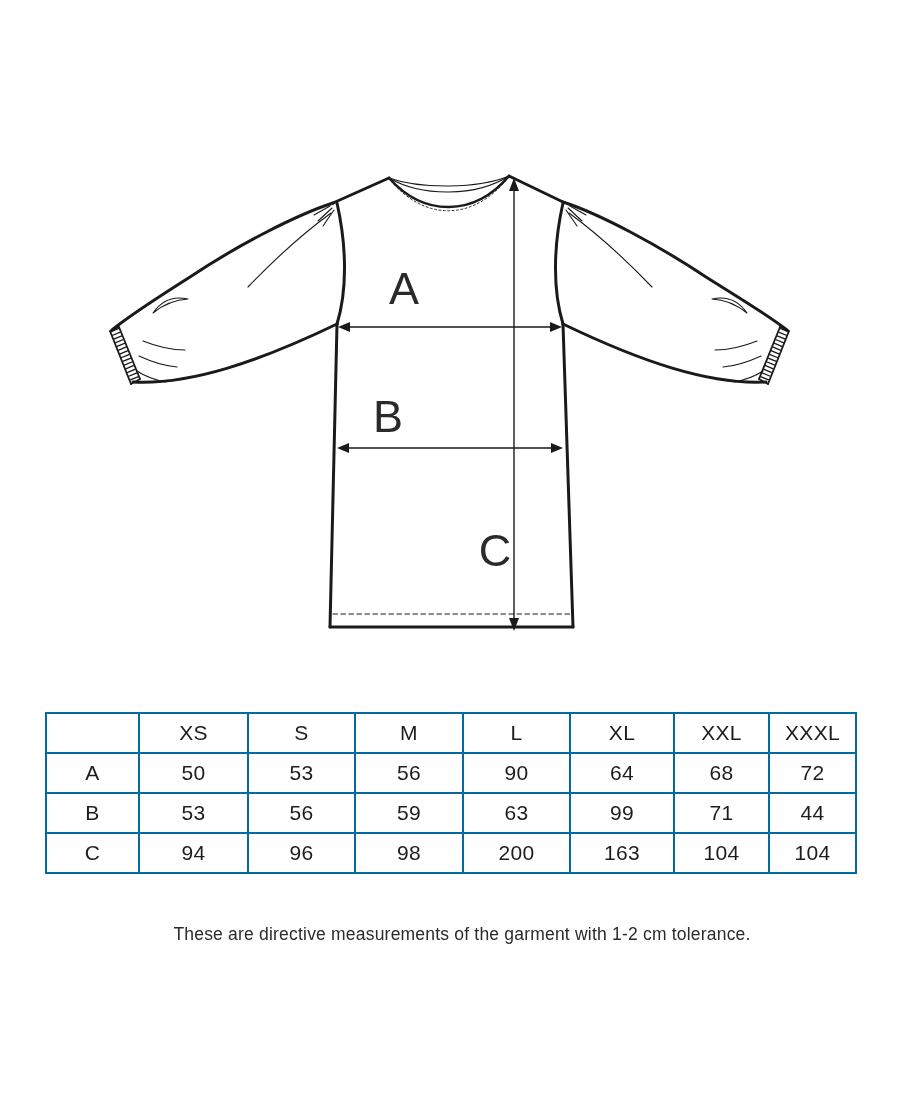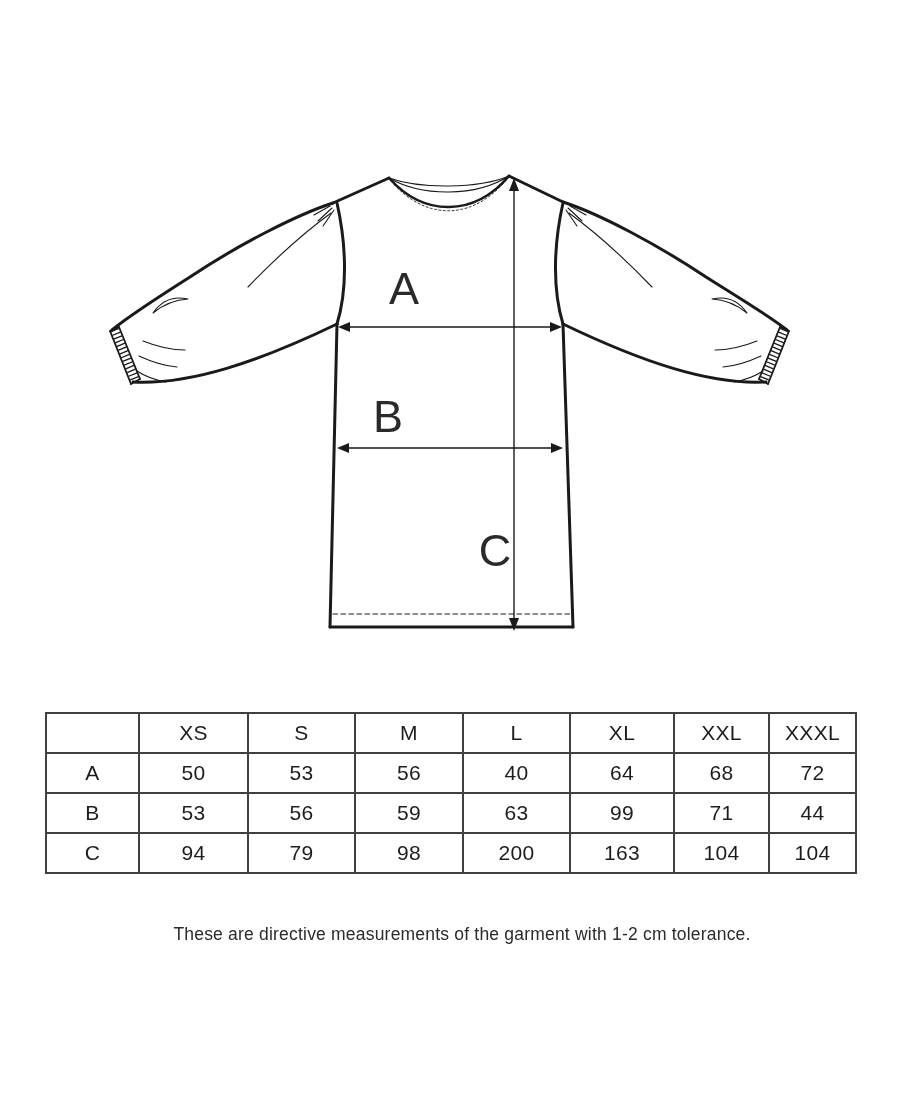--- a/index.html
+++ b/index.html
@@ -27,21 +27,21 @@
     width: 810px;
   }
   table.size-table {
     border-collapse: collapse;
     table-layout: fixed;
     width: 810px;
     font-size: 21px;
     color: #1d1d1d;
   }
   table.size-table td {
-    border: 2px solid #404040;
+    border: 2px solid #0369a1;
     text-align: center;
     vertical-align: middle;
     height: 38px;
     padding: 0;
     letter-spacing: 0.3px;
   }
   .footer-note {
     position: absolute;
     top: 921px;
     left: 12px;
@@ -172,39 +172,39 @@
         <td>L</td>
         <td>XL</td>
         <td>XXL</td>
         <td>XXXL</td>
       </tr>
       <tr>
         <td>A</td>
         <td>50</td>
         <td>53</td>
         <td>56</td>
-        <td>40</td>
+        <td>90</td>
         <td>64</td>
         <td>68</td>
         <td>72</td>
       </tr>
       <tr>
         <td>B</td>
         <td>53</td>
         <td>56</td>
         <td>59</td>
         <td>63</td>
         <td>99</td>
         <td>71</td>
         <td>44</td>
       </tr>
       <tr>
         <td>C</td>
         <td>94</td>
-        <td>79</td>
+        <td>96</td>
         <td>98</td>
         <td>200</td>
         <td>163</td>
         <td>104</td>
         <td>104</td>
       </tr>
     </tbody>
   </table>
 </div>
 

